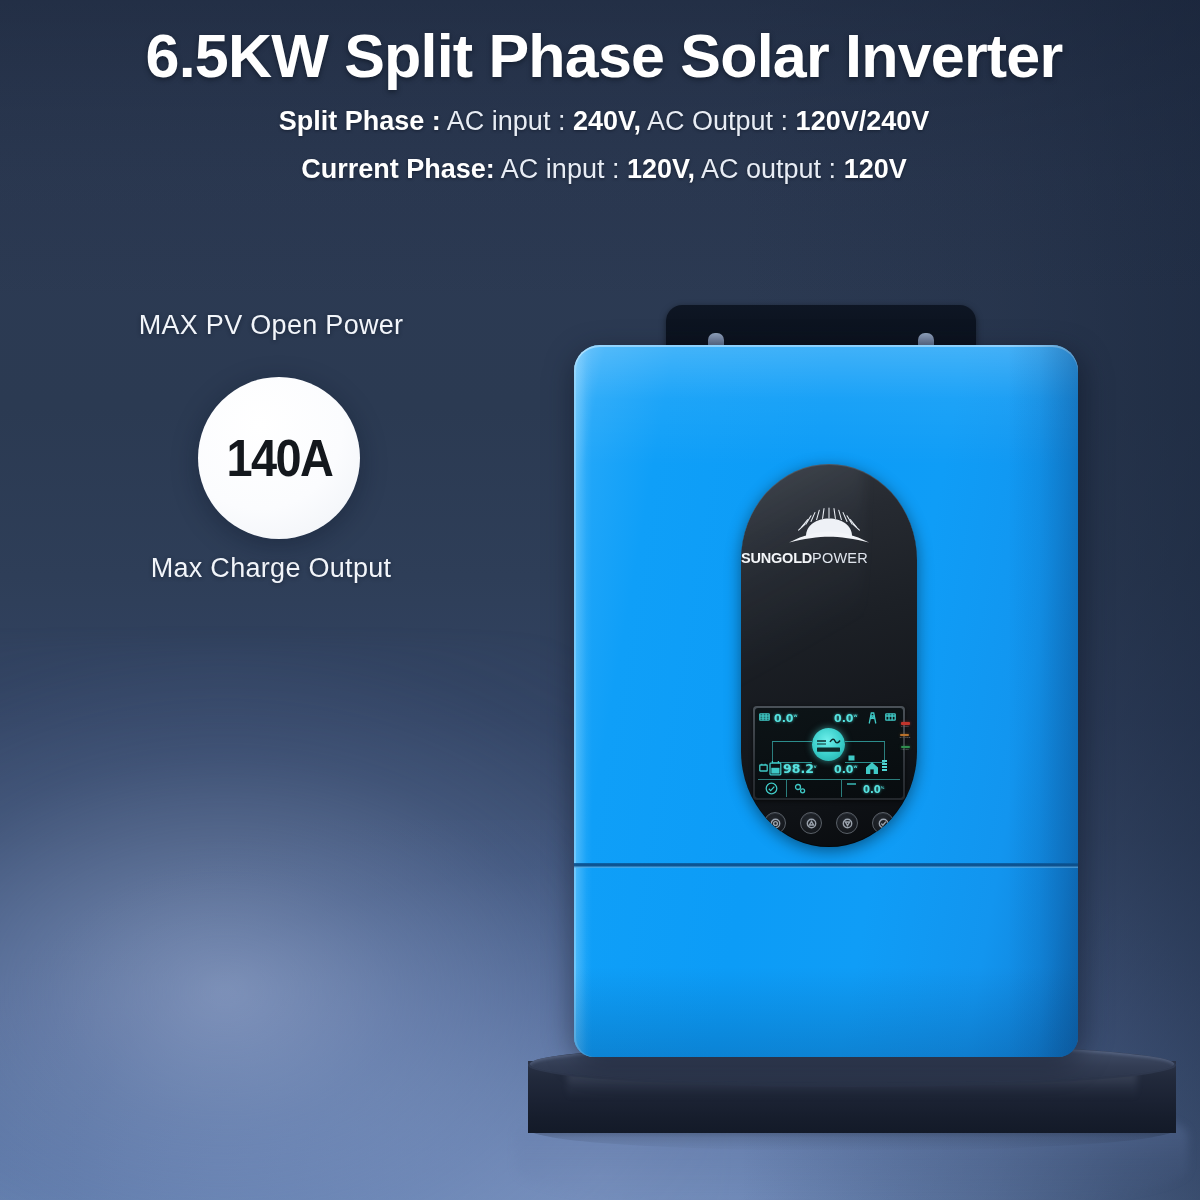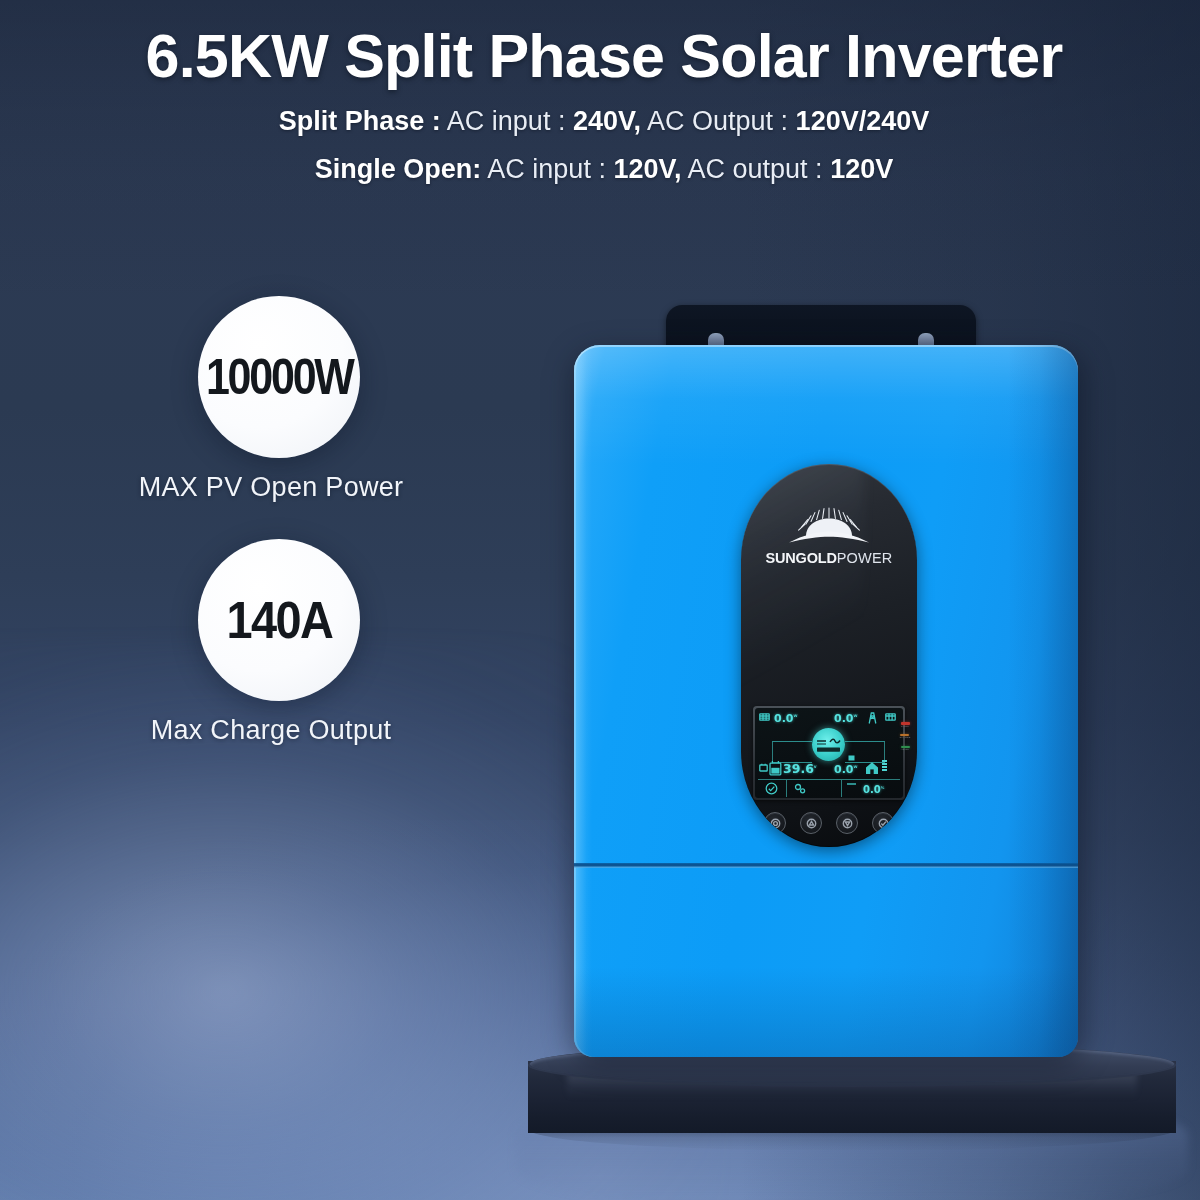--- a/index.html
+++ b/index.html
@@ -354,21 +354,21 @@
     height: 70%;
     background: linear-gradient(150deg, rgba(190,205,230,0.14) 0%, rgba(160,180,210,0.04) 50%, rgba(0,0,0,0) 80%);
     filter: blur(6px);
   }
 
   
   .logo {
     position: absolute;
     left: 0; right: 0;
     top: 42px;
-    text-align: center;
+    text-align: left;
   }
   .logo-mark {
     width: 96px;
     height: 42px;
     margin: 0 auto 3px;
     display: block;
   }
   .logo-text {
     font-size: 14.5px;
     letter-spacing: 0.1px;
@@ -527,36 +527,31 @@
 
     <div class="subline">
       <span class="sb">Split Phase :</span>
       <span class="sn">AC input :</span>
       <span class="sb">240V,</span>
       <span class="sn">AC Output :</span>
       <span class="sb">120V/240V</span>
     </div>
 
     <div class="subline second">
-      <span class="sb">Single Open:</span>
+      <span class="sb">Current Phase:</span>
       <span class="sn">AC input :</span>
       <span class="sb">120V,</span>
       <span class="sn">AC output :</span>
       <span class="sb">120V</span>
     </div>
   </div>
 
   <div class="features">
 
     <div class="feature">
-      <div class="badge-row">
-        <div class="badge wide">
-          <span class="badge-text">10000W</span>
-        </div>
-      </div>
       <div class="feature-label">MAX PV Open Power</div>
     </div>
 
 
     <div class="feature">
       <div class="badge-row">
         <div class="badge">
           <span class="badge-text">140A</span>
         </div>
       </div>
@@ -665,21 +660,21 @@
               <rect class="lcd-ico" x="0.8" y="2" width="7.4" height="6" rx="0.6"></rect>
               <line class="lcd-ico" x1="2.8" y1="0.8" x2="2.8" y2="2"></line>
               <line class="lcd-ico" x1="6.2" y1="0.8" x2="6.2" y2="2"></line>
             </svg>
             <svg class="lcd-cell" style="left:14px; top:52px;" width="13" height="16" viewBox="0 0 13 16">
               <rect class="lcd-ico" x="1" y="3.2" width="10.8" height="11.6" rx="0.8"></rect>
               <line class="lcd-ico" x1="3.4" y1="1.1" x2="3.4" y2="3.2"></line>
               <line class="lcd-ico" x1="9.4" y1="1.1" x2="9.4" y2="3.2"></line>
               <rect x="2.3" y="7.8" width="8.2" height="5.8" fill="#3fc9c6"></rect>
             </svg>
-            <div class="lcd-cell lcd-val" style="left:28px; top:55px; font-size:12.5px;"><span>39.6</span><span class="lcd-unit">V</span></div>
+            <div class="lcd-cell lcd-val" style="left:28px; top:55px; font-size:12.5px;"><span>98.2</span><span class="lcd-unit">V</span></div>
 
             <div class="lcd-cell lcd-val" style="left:79px; top:56px; font-size:11px;"><span>0.0</span><span class="lcd-unit">W</span></div>
             <svg class="lcd-cell" style="left:110px; top:53px;" width="14" height="14" viewBox="0 0 14 14">
               <path d="M1 6.4 L7 1.3 L13 6.4 L13 13 L1 13 Z" fill="#3fc9c6"></path>
               <rect x="5.3" y="8.4" width="3.4" height="4.6" fill="#0b1417"></rect>
             </svg>
             <div class="lcd-batbars" style="left:127px; top:52px;">
               <div class="lcd-batbar"></div>
               <div class="lcd-batbar"></div>
               <div class="lcd-batbar"></div>

